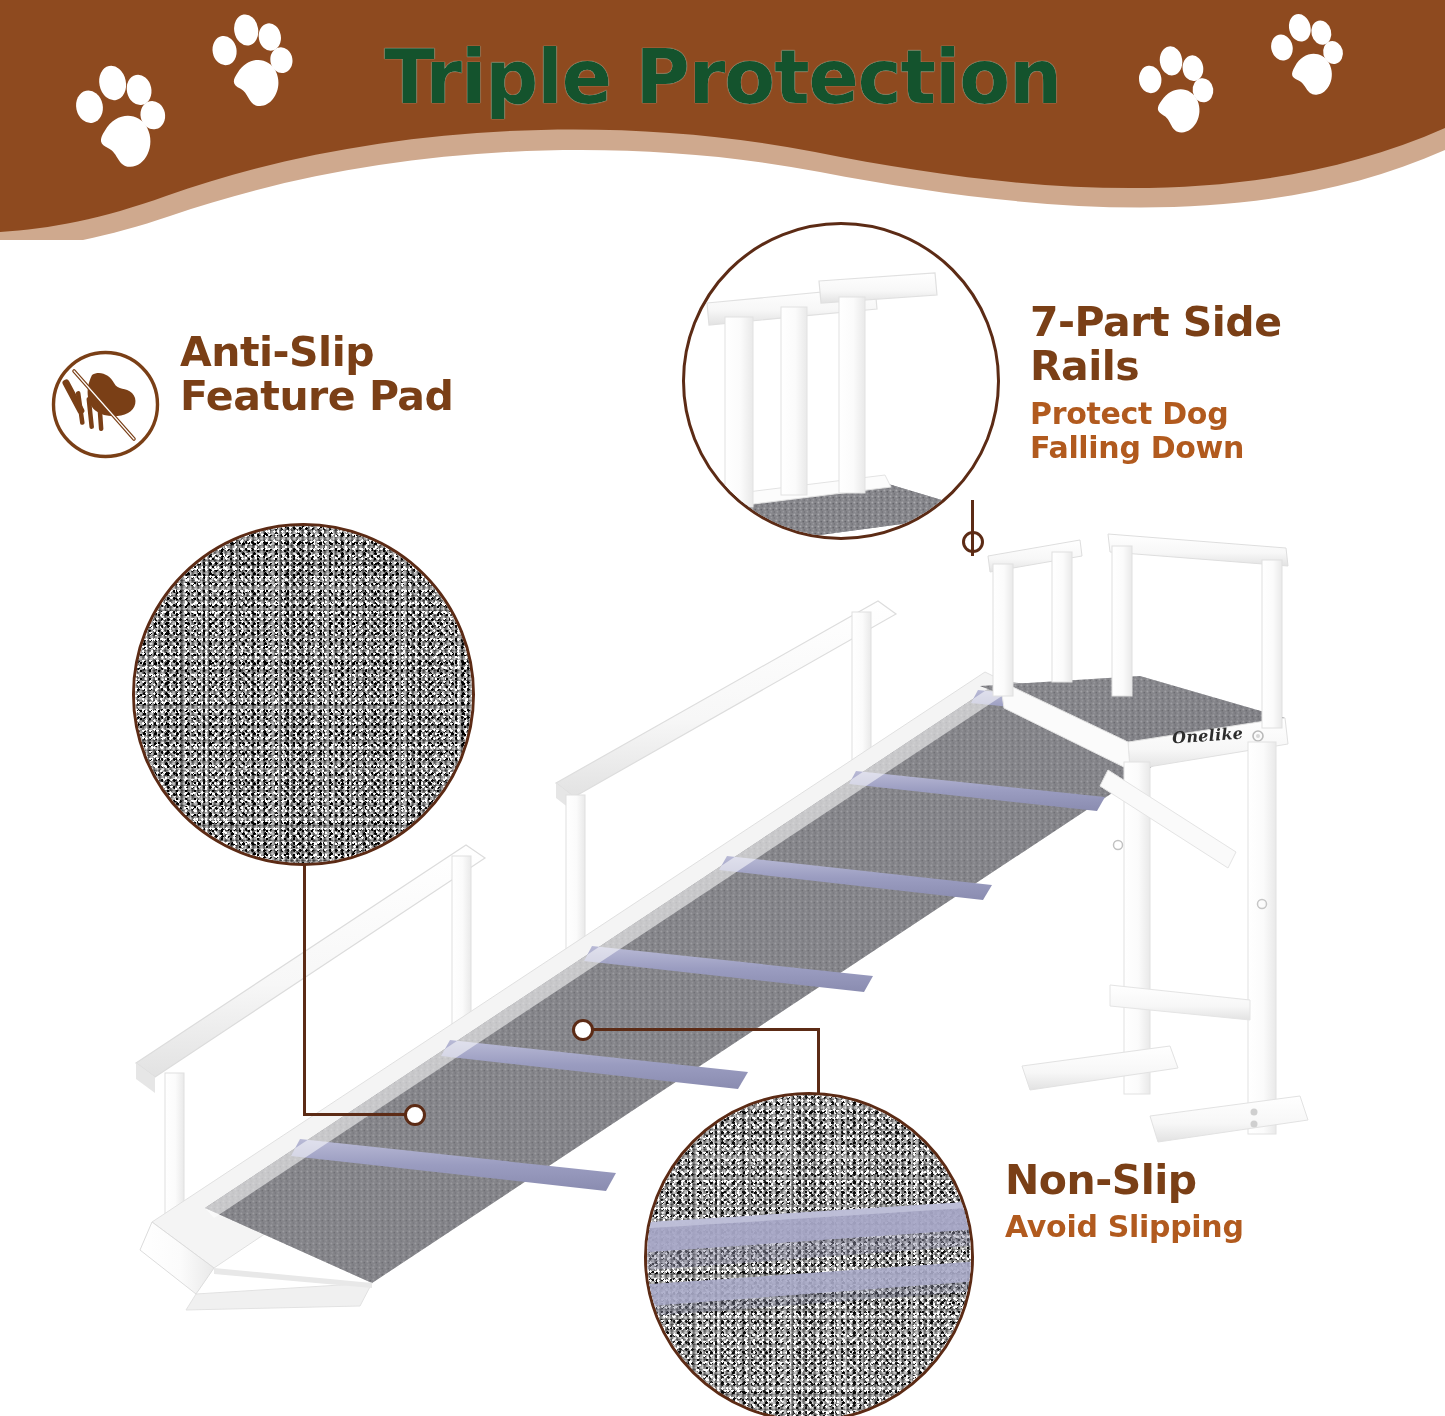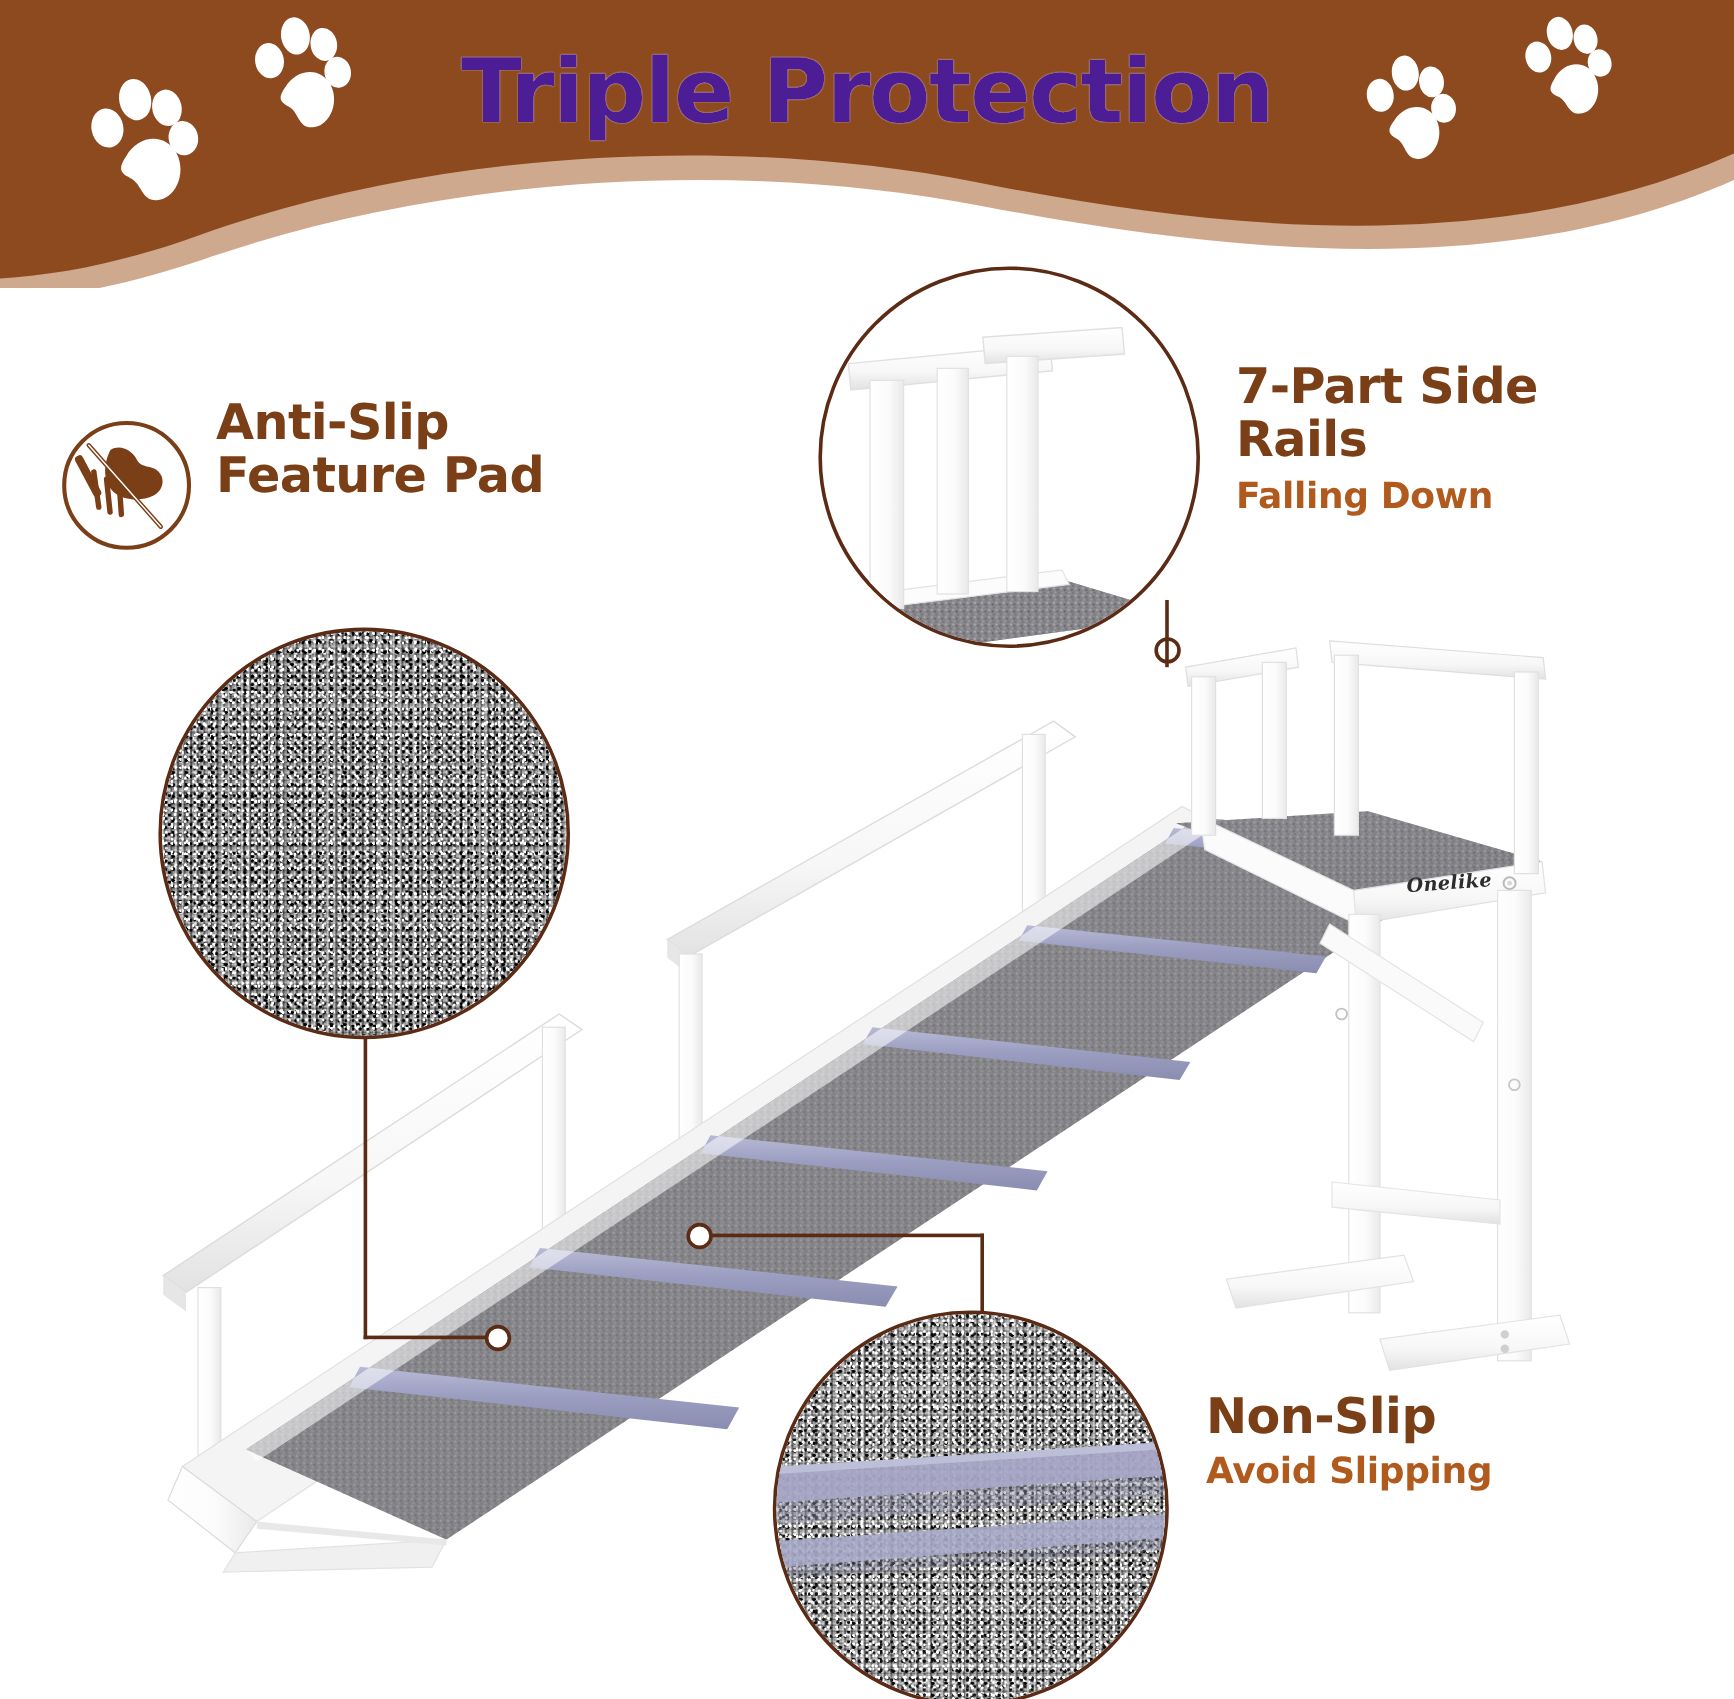--- a/index.html
+++ b/index.html
@@ -11,21 +11,21 @@
   }
 
   
   #banner { position:absolute; left:0; top:0; width:1445px; height:240px; }
   #banner svg { display:block; }
   #banner-title {
     position:absolute; left:0; top:34px; width:1445px;
     text-align:center;
     font-family:"DejaVu Sans", sans-serif;
     font-size:74px; font-weight:bold; letter-spacing:-1px;
-    color:#4c1d95;
+    color:#14532d;
     text-shadow:0 0 1px #fff;
   }
 
   
   .feat-title {
     color:#7A3F16;
     font-family:"DejaVu Sans", sans-serif;
     font-weight:bold;
     font-size:41px;
     line-height:1.08;
@@ -317,20 +317,21 @@
     <div>Feature Pad</div>
   </div>
 </div>
 
 <div id="feat-rails">
   <div class="feat-title">
     <div>7-Part Side</div>
     <div>Rails</div>
   </div>
   <div class="feat-sub">
+    <div>Protect Dog</div>
     <div>Falling Down</div>
   </div>
 </div>
 
 <div id="feat-stripe">
   <div class="feat-title">
     <div>Non-Slip</div>
   </div>
   <div class="feat-sub">
     <div>Avoid Slipping</div>

